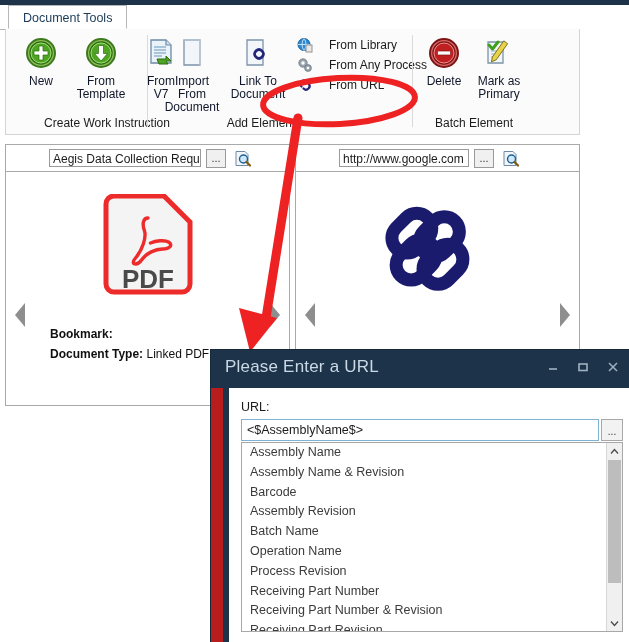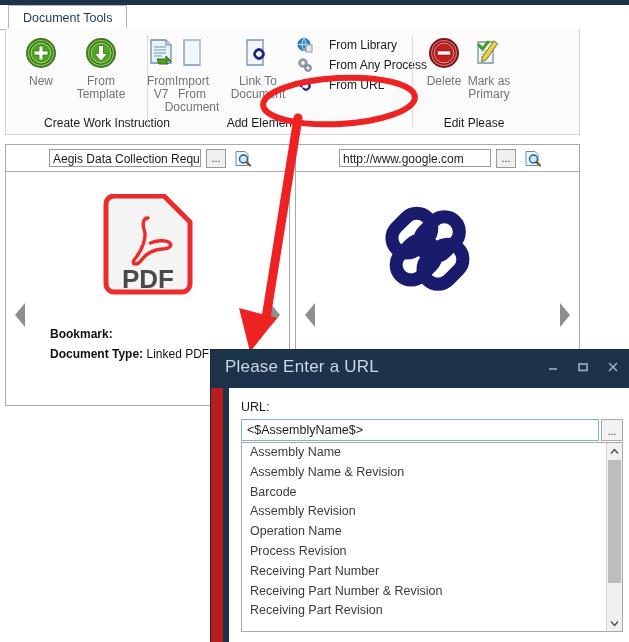--- a/index.html
+++ b/index.html
@@ -29,21 +29,21 @@
     background:#fbfbfb;border:1px solid #d4d4d4;border-top:none;box-sizing:border-box;}
   .ribbon-inner{position:absolute;left:0;top:0;right:0;bottom:0;}
 
   .group{position:absolute;top:0;height:104px;box-sizing:border-box;}
   .group-sep{position:absolute;top:6px;width:1px;height:92px;background:#dadada;}
   .group-label{position:absolute;bottom:3px;left:0;width:100%;text-align:center;
     font-size:12px;color:#1b1b1b;white-space:nowrap;}
 
   .bigbtn{position:absolute;top:4px;width:62px;text-align:center;}
   .bigbtn .bi{height:40px;display:flex;align-items:center;justify-content:center;}
-  .bigbtn .bl{margin-top:2px;font-size:12px;line-height:13px;color:#737373;}
+  .bigbtn .bl{margin-top:2px;font-size:12px;line-height:13px;color:#0f172a;}
 
   .smallitem{position:absolute;display:flex;align-items:center;gap:16px;
     font-size:12px;color:#1b1b1b;white-space:nowrap;}
   .smallitem .si{width:16px;height:16px;display:block;}
 
   
   .panes{position:absolute;left:5px;top:144px;width:575px;height:262px;}
   .pane{position:absolute;top:0;width:285px;height:262px;
     border:1px solid #a9a9a9;box-sizing:border-box;background:#ffffff;}
   .pane-left{left:0;}
@@ -254,40 +254,40 @@
               <svg width="32" height="32" viewBox="0 0 32 32">
                 <circle cx="16" cy="16" r="14" fill="#d86a6a" stroke="#7e1414" stroke-width="2"></circle>
                 <circle cx="16" cy="16" r="11" fill="#c01f1f" stroke="#7e1414" stroke-width="1.4"></circle>
                 <circle cx="16" cy="16" r="10" fill="none" stroke="#ee8f8f" stroke-width="1"></circle>
                 <rect x="9.5" y="14" width="13" height="4" rx="0.6" fill="#ffffff" stroke="#7e1414" stroke-width="0.7"></rect>
               </svg>
             </div>
             <div class="bl"><span>Delete</span></div>
           </div>
 
-          <div class="bigbtn" style="left:42px;">
+          <div class="bigbtn" style="left:52px;">
             <div class="bi">
               <svg width="30" height="32" viewBox="0 0 30 32">
                 <path d="M4 5h15v21H4z" fill="#f2f6fb" stroke="#7c93a8" stroke-width="1.3"></path>
                 <g stroke="#9ebbd4" stroke-width="1.1">
                   <line x1="7" y1="14" x2="15" y2="14"></line>
                   <line x1="7" y1="17" x2="15" y2="17"></line>
                   <line x1="7" y1="20" x2="13" y2="20"></line>
                 </g>
                 <path d="M5 8l3.5 4L14 5" fill="none" stroke="#3fa01e" stroke-width="3" stroke-linecap="round" stroke-linejoin="round"></path>
                 <path d="M24 3l4 3-12 17-5 2 1-5z" fill="#e8d24a" stroke="#7a6a12" stroke-width="1" transform="translate(-3,1) scale(0.95)"></path>
               </svg>
             </div>
             <div class="bl">
               <span>Mark as</span><br>
               <span>Primary</span>
             </div>
           </div>
 
-          <div class="group-label">Edit Please</div>
+          <div class="group-label">Batch Element</div>
         </div>
 
       </div>
     </div>
   </div>
 
   <div class="panes">
 
     <div class="pane pane-left">
       <div class="pane-top">
@@ -325,21 +325,21 @@
         </div>
         <div class="meta" style="top:175px;">
           <b>Document Type:</b>
           <span>Linked PDF</span>
         </div>
       </div>
     </div>
 
     <div class="pane pane-right">
       <div class="pane-top">
-        <div class="pane-input" style="width:152px;margin-left:43px;">http://www.google.com</div>
+        <div class="pane-input" style="width:130px;margin-left:43px;">http://www.google.com</div>
         <div class="ell-btn" style="margin-left:5px;">...</div>
         <div class="mag-btn" style="margin-left:6px;">
           <svg width="17" height="17" viewBox="0 0 17 17">
             <path d="M2 1.5h9l3 3v11H2z" fill="#f2f6fb" stroke="#6d8ba6" stroke-width="1"></path>
             <circle cx="9.5" cy="9" r="4" fill="#cfe8fb" stroke="#1c5f93" stroke-width="1.4"></circle>
             <line x1="12.5" y1="12" x2="16" y2="15.5" stroke="#7a5a16" stroke-width="2.2" stroke-linecap="round"></line>
           </svg>
         </div>
       </div>
       <div class="pane-body">
@@ -407,20 +407,21 @@
       <div class="url-row">
         <div class="url-input">&lt;$AssemblyName$&gt;</div>
         <div class="url-ell">...</div>
       </div>
       <div class="listbox">
         <div class="list-items">
             <div class="list-item">Assembly Name</div>
             <div class="list-item">Assembly Name &amp; Revision</div>
             <div class="list-item">Barcode</div>
             <div class="list-item">Assembly Revision</div>
+            <div class="list-item">Batch Name</div>
             <div class="list-item">Operation Name</div>
             <div class="list-item">Process Revision</div>
             <div class="list-item">Receiving Part Number</div>
             <div class="list-item">Receiving Part Number &amp; Revision</div>
             <div class="list-item">Receiving Part Revision</div>
           </div>
         <div class="sbar">
           <div class="sb-arrow sb-up">
             <svg width="9" height="7" viewBox="0 0 9 7">
                 <path d="M1 5.5L4.5 1.5L8 5.5" fill="none" stroke="#4a4a4a" stroke-width="1.3"></path>

